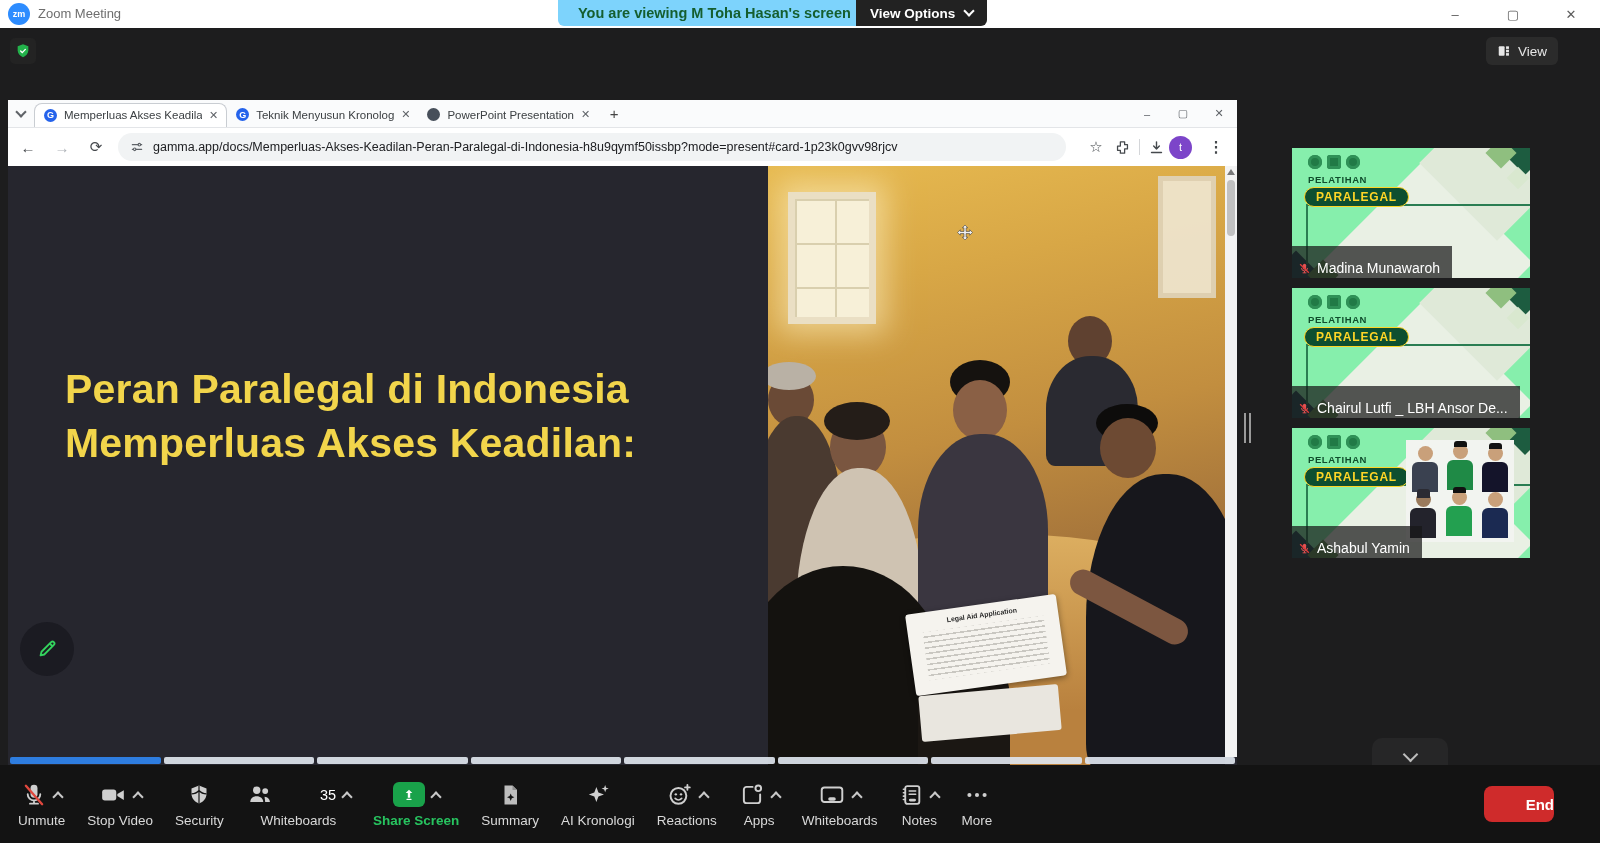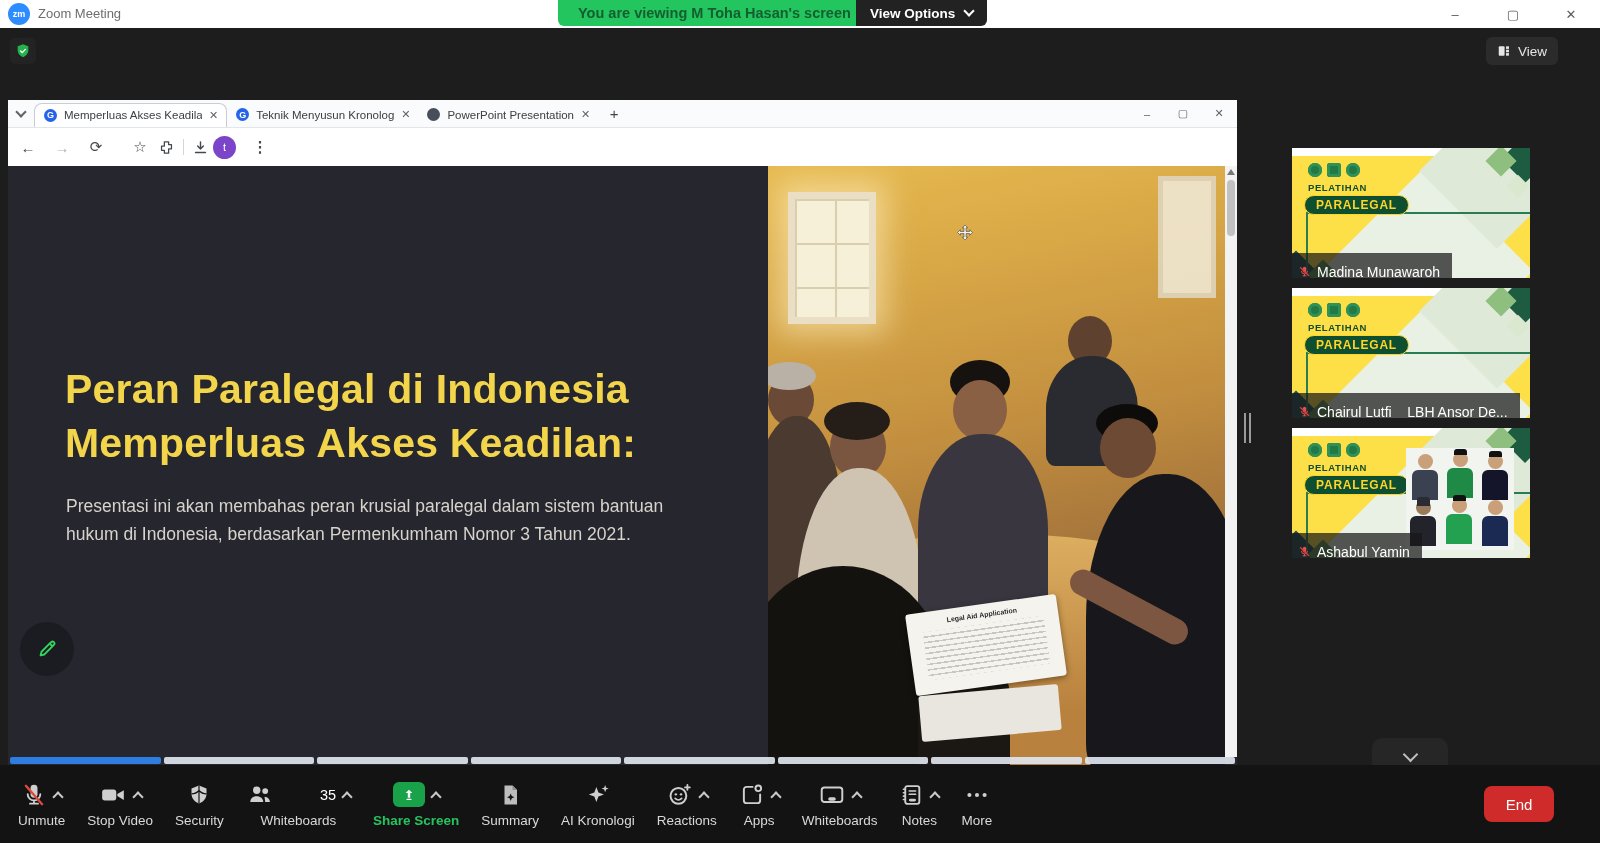--- a/index.html
+++ b/index.html
@@ -8,21 +8,21 @@
   .abs { position:absolute; }
 
   
   .titlebar { position:absolute; left:0; top:0; width:1600px; height:28px; background:#fff; z-index:30; }
   .zm-logo { position:absolute; left:8px; top:3px; width:22px; height:22px; border-radius:50%;
              background:#2d8cff; color:#fff; font-size:9px; font-weight:bold;
              display:flex; align-items:center; justify-content:center; }
   .app-title { position:absolute; left:38px; top:0; height:28px; line-height:28px;
                color:#6e6e6e; font-size:13px; }
   .share-banner { position:absolute; left:558px; top:0; height:26px; padding:0 20px;
-                  background:#22c55e; color:#155e2f; font-size:14.5px; font-weight:bold;
+                  background:#7dd3fc; color:#155e2f; font-size:14.5px; font-weight:bold;
                   display:flex; align-items:center; border-radius:0 0 0 6px; z-index:40; }
   .view-options { position:absolute; left:856px; top:0; height:26px; padding:0 14px;
                   background:#222; color:#fff; font-size:13.5px; font-weight:bold;
                   display:flex; align-items:center; gap:10px; border-radius:0 0 6px 0; z-index:40; cursor:pointer; }
   .chev-down { width:8px; height:8px; border-right:2px solid currentColor; border-bottom:2px solid currentColor;
                transform:rotate(45deg); margin-top:-4px; }
   .win-controls { position:absolute; right:0; top:0; height:28px; display:flex; z-index:41; }
   .win-btn { width:58px; height:28px; display:flex; align-items:center; justify-content:center;
              color:#5c5c5c; font-size:13px; cursor:pointer; }
 
@@ -109,34 +109,34 @@
   .page-scrollbar .thumb { position:absolute; left:2px; top:14px; width:8px; height:56px; background:#c1c1c1; border-radius:4px; }
 
   
   .divider-handle { position:absolute; left:1244px; top:385px; display:flex; gap:3px; cursor:col-resize; }
   .divider-handle i { display:block; width:2px; height:30px; background:#9a9a9a; }
 
   
   .sidebar { position:absolute; left:1292px; top:120px; width:238px; }
   .tile { position:relative; width:238px; height:130px; margin-bottom:10px; background:#fff; overflow:hidden; }
   .tile.dark { background:#0b0b0b; }
-  .vbg { position:absolute; inset:0; background:#fde047;margin-top:8px; }
+  .vbg { position:absolute; inset:0; background:#86efac; }
   .vbg .stripe1 { position:absolute; left:60px; top:40px; width:150px; height:150px; background:#e9f0e4; transform:rotate(45deg); }
   .vbg .stripe2 { position:absolute; left:150px; top:-40px; width:110px; height:110px; background:#dfe9d8; transform:rotate(45deg); }
   .vbg .frame-h { position:absolute; left:14px; top:56px; right:0; height:1.5px; background:#2a7d52; }
   .vbg .frame-v { position:absolute; left:14px; top:56px; width:1.5px; height:60px; background:#2a7d52; }
   .dmd { position:absolute; transform:rotate(45deg); }
   .logos { position:absolute; left:16px; top:7px; display:flex; gap:5px; }
   .logos i { width:14px; height:14px; border-radius:50%; background:#217a46; display:block;
              box-shadow:inset 0 0 0 3px #2f9157; }
   .logos i.sq { border-radius:3px; }
   .vbg-line1 { position:absolute; left:16px; top:26px; font-size:9.5px; font-weight:800; color:#0f4d2c; letter-spacing:.6px; }
   .vbg-pill { position:absolute; left:12px; top:39px; background:#0d4f30; color:#ffd526; font-size:12px; font-weight:800;
               padding:2px 11px; border-radius:11px; border:1px solid #ffd526; letter-spacing:.8px; }
-  .namebar { position:absolute; left:0; bottom:0; height:25px; background:rgba(24,24,24,.72); color:#fff;
+  .namebar { position:absolute; left:0; bottom:0; height:32px; background:rgba(24,24,24,.72); color:#fff;
              font-size:14px; display:flex; align-items:center; gap:6px; padding:12px 12px 0 6px; max-width:236px;
              white-space:nowrap; z-index:9; }
   .groupphoto { position:absolute; right:16px; top:12px; width:108px; height:102px; background:#f2f4f0; overflow:hidden; }
   .gp-fig { position:absolute; width:26px; }
   .gp-head { width:15px; height:15px; border-radius:50%; background:#c9a07a; margin:0 auto; position:relative; }
   .gp-cap { position:absolute; left:1px; top:-3px; width:13px; height:6px; background:#111; border-radius:3px 3px 0 0; }
   .gp-body { width:26px; height:30px; border-radius:6px 6px 0 0; margin-top:1px; }
   .portrait { position:absolute; left:63px; top:16px; width:112px; height:110px; overflow:hidden;
               background:linear-gradient(135deg,#d8d19c 0%,#aab56f 55%,#8a9a55 100%); }
   .portrait .peci { position:absolute; left:33px; top:5px; width:46px; height:22px; background:#121212; border-radius:10px 10px 2px 2px; }
@@ -153,21 +153,21 @@
   .tool { display:flex; flex-direction:column; align-items:center; gap:4px; cursor:pointer; flex:0 0 auto; }
   .icon-row { height:28px; display:flex; align-items:center; gap:7px; }
   .tool .label { font-size:13.5px; color:#d9d9d9; }
   .tool.green .label { color:#27c35f; font-weight:bold; }
   .chev-up { width:8px; height:8px; border-left:2px solid #c9c9c9; border-top:2px solid #c9c9c9;
              transform:rotate(45deg); margin-top:4px; }
   .count { color:#fff; font-size:14.5px;margin-left:39px; }
   .share-box { width:32px; height:25px; background:#19a24a; border-radius:6px;
                display:flex; align-items:center; justify-content:center; }
   .end-btn { margin-left:auto; margin-right:46px; width:70px; height:36px; background:#cf2b2b; border:none;
-             border-radius:8px; color:#fff; font-size:15px; font-weight:normal; cursor:pointer; }
+             border-radius:8px; color:#fff; font-size:15px; font-weight:bold; cursor:pointer;text-align:right; }
   svg.ic { display:block; }
 </style>
 </head>
 <body>
 
 <div class="titlebar">
   <div class="zm-logo">zm</div>
   <div class="app-title">Zoom Meeting</div>
   <div class="win-controls">
     <div class="win-btn">–</div>
@@ -226,20 +226,28 @@
         <div class="bwin-btn">–</div>
         <div class="bwin-btn">▢</div>
         <div class="bwin-btn">✕</div>
       </div>
     </div>
 
     <div class="urlbar">
       <div class="nav-ic">←</div>
       <div class="nav-ic dim">→</div>
       <div class="nav-ic">⟳</div>
+      <div class="omnibox">
+        <svg class="ic" width="14" height="14" viewBox="0 0 24 24">
+          <path d="M4 8h10M18 8h2M4 16h2M10 16h10" stroke="#5f6368" stroke-width="2" stroke-linecap="round"></path>
+          <circle cx="16" cy="8" r="2.2" fill="none" stroke="#5f6368" stroke-width="1.8"></circle>
+          <circle cx="8" cy="16" r="2.2" fill="none" stroke="#5f6368" stroke-width="1.8"></circle>
+        </svg>
+        <span class="url-text">gamma.app/docs/Memperluas-Akses-Keadilan-Peran-Paralegal-di-Indonesia-h8u9qymf50issbp?mode=present#card-1p23k0gvv98rjcv</span>
+      </div>
       <div class="bar-right">
         <div class="nav-ic">☆</div>
         <svg class="ic" width="17" height="17" viewBox="0 0 24 24">
           <path d="M9 4h6v4h4v6h-4v6H9v-4H5v-6h4z" fill="none" stroke="#45494d" stroke-width="1.8" stroke-linejoin="round"></path>
         </svg>
         <div class="sep"></div>
         <svg class="ic" width="17" height="17" viewBox="0 0 24 24">
           <path d="M12 4v10m0 0l-4-4m4 4l4-4" fill="none" stroke="#45494d" stroke-width="2" stroke-linecap="round"></path>
           <path d="M5 19h14" stroke="#45494d" stroke-width="2" stroke-linecap="round"></path>
         </svg>
@@ -247,21 +255,20 @@
         <div class="nav-ic" style="font-weight:bold">⋮</div>
       </div>
     </div>
 
     <div class="content">
 
       <div class="slide-title">
         <div>Peran Paralegal di Indonesia</div>
         <div>Memperluas Akses Keadilan:</div>
       </div>
-      <div class="slide-body">Presentasi ini akan membahas peran krusial paralegal dalam sistem bantuan hukum di Indonesia, berdasarkan Permenkumham Nomor 3 Tahun 2021.</div>
 
       <div class="pencil-btn">
         <svg class="ic" width="22" height="22" viewBox="0 0 24 24">
           <path d="M5 19l1-4L16.5 4.5a2.1 2.1 0 0 1 3 3L9 18z" fill="none" stroke="#34d35e" stroke-width="2" stroke-linejoin="round"></path>
           <path d="M15 6l3 3" stroke="#34d35e" stroke-width="2"></path>
         </svg>
       </div>
 
       <div class="photo">
         <div class="win1"></div>

